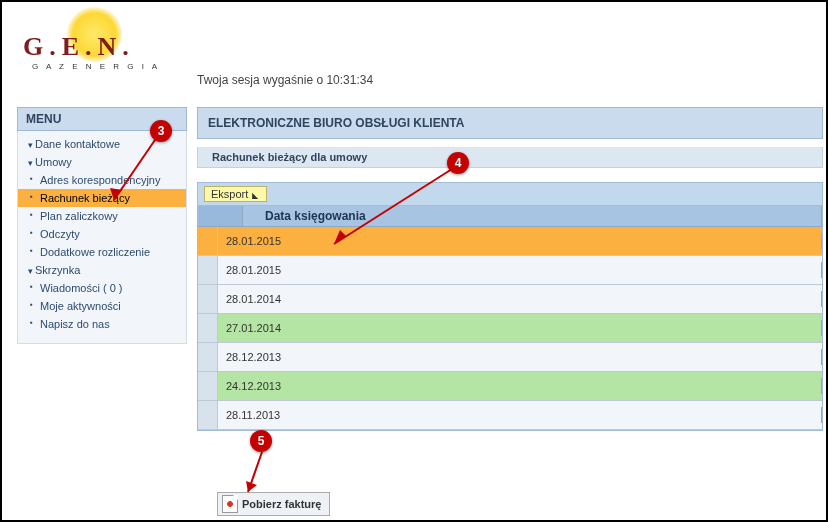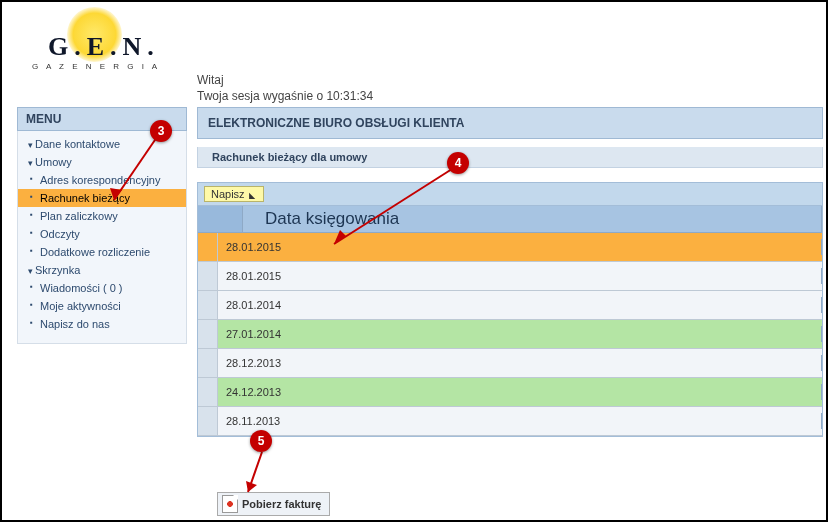--- a/index.html
+++ b/index.html
@@ -1,20 +1,20 @@
 <!DOCTYPE html>
 <html><head>
 <meta charset="utf-8">
 <style>
   * { box-sizing: border-box; margin: 0; padding: 0; }
   body { font-family: Arial, Helvetica, sans-serif; font-size: 11px; color: #333; background: #fff; width: 828px; height: 522px; position: relative; border: 2px solid #000; overflow: hidden; }
 
   .logo-area { position: absolute; left: 15px; top: 8px; width: 160px; height: 60px; }
   .logo-sun { width: 55px; height: 55px; border-radius: 50%; background: radial-gradient(circle at center,#ffe96a 0%,#fdd835 55%,rgba(253,216,53,0) 75%); position: absolute; left: 50px; top: -3px; }
-  .logo-text { position: absolute; left: 31px; top: 22px; font-family: Georgia, serif; font-weight: bold; font-size: 26px; letter-spacing: 6px; color: #0f172a; }
+  .logo-text { position: absolute; left: 6px; top: 22px; font-family: Georgia, serif; font-weight: bold; font-size: 26px; letter-spacing: 6px; color: #7f1d1d; }
   .logo-sub { position: absolute; left: 15px; top: 52px; font-size: 8px; letter-spacing: 3px; color:#333;}
 
   .welcome { position: absolute; left: 195px; top: 70px; font-size: 12px; color: #444; line-height: 16px; }
 
   .menu-panel { position: absolute; left: 15px; top: 105px; width: 170px; }
   .menu-header { background: #c9dbed; border: 1px solid #9fb9d4; padding: 4px 8px; font-weight: bold; font-size: 12px; color: #30445e; }
   .menu-body { border: 1px solid #d5dee8; border-top: none; background: #f2f6fb; padding: 4px 0 10px 0;}
   .menu-section { padding: 3px 6px 3px 10px; color: #2d4a6e; cursor: pointer; }
   .menu-section::before { content:"▾ "; font-size:9px; color:#2d4a6e;}
   .menu-item { padding: 3px 6px 3px 22px; color:#2d4a6e; cursor: pointer; position:relative;}
@@ -23,21 +23,21 @@
 
   .main { position: absolute; left: 195px; top: 105px; right: 3px;}
   .main-title { background:#c9dbed; border:1px solid #9fb9d4; padding:8px 10px; font-weight:bold; font-size:12px; color:#30445e; }
   .sub-title { background:#dde7f1; border:1px solid #c3d2e2; border-top:none; padding:4px 14px; font-weight:bold; font-size:11px; color:#30445e; margin-top:8px;}
   .toolbar { background:#c2d8ec; border:1px solid #a3bdd8; margin-top:14px; padding:3px 6px;}
   .export-btn { display:inline-block; background:#fef9a8; border:1px solid #b9b46a; padding:1px 8px 1px 6px; font-size:11px; color:#333; cursor:pointer;}
   .export-btn::after { content:"◢"; font-size:8px; margin-left:4px; transform:scaleX(-1); display:inline-block;}
 
   .grid { border:1px solid #a3bdd8; border-top:none;}
   .grid-header { background:#a7c4e2; border-bottom:1px solid #8ea9c6; display:flex; }
-  .grid-header .cell { padding:3px 22px; font-size:17px; color:#1d3552;}
+  .grid-header .cell { padding:3px 22px; font-size:12px; color:#1d3552;font-weight:bold;}
   .cell-sel { width:20px; border-right:1px solid #8ea9c6; background:#98b9dc;}
   .cell-date { flex:1; border-right:1px solid #8ea9c6;}
   .grid-row { display:flex; border-bottom:1px solid #bec9d5; height:29px; align-items:center; cursor:pointer;}
   .grid-row .cell-sel { background:#d8e2ec; border-right:1px solid #bec9d5; height:100%;}
   .grid-row .cell-date { padding:2px 8px; flex:1; font-size:11px; color:#333;}
   .row-default { background:#f2f5f9;}
   .row-green { background:#b4e5a4;}
   .row-selected { background:#fbb040;}
   .row-selected .cell-sel { background:#fbb040;}
 
@@ -55,21 +55,20 @@
 </head>
 <body>
 
 <div class="logo-area">
   <div class="logo-sun"></div>
   <div class="logo-text">G.E.N.</div>
   <div class="logo-sub">G A Z   E N E R G I A</div>
 </div>
 
 <div class="welcome">
-  <div>Witaj</div>
   <div>Twoja sesja wygaśnie o 10:31:34</div>
 </div>
 
 <div class="menu-panel">
   <div class="menu-header">MENU</div>
   <div class="menu-body">
     <div class="menu-section">Dane kontaktowe</div>
     <div class="menu-section">Umowy</div>
       <div class="menu-item">Adres korespondencyjny</div>
       <div class="menu-item active">Rachunek bieżący</div>
@@ -81,21 +80,21 @@
       <div class="menu-item">Moje aktywności</div>
       <div class="menu-item">Napisz do nas</div>
   </div>
 </div>
 
 <div class="main">
   <div class="main-title">ELEKTRONICZNE BIURO OBSŁUGI KLIENTA</div>
   <div class="sub-title">Rachunek bieżący dla umowy</div>
 
   <div class="toolbar">
-    <span class="export-btn">Napisz</span>
+    <span class="export-btn">Eksport</span>
   </div>
 
   <div class="grid">
     <div class="grid-header">
       <div class="cell cell-sel"></div>
       <div class="cell cell-date">Data księgowania</div>
     </div>
     <div class="grid-row row-selected">
       <div class="cell-sel"></div>
       <div class="cell-date">28.01.2015</div>

